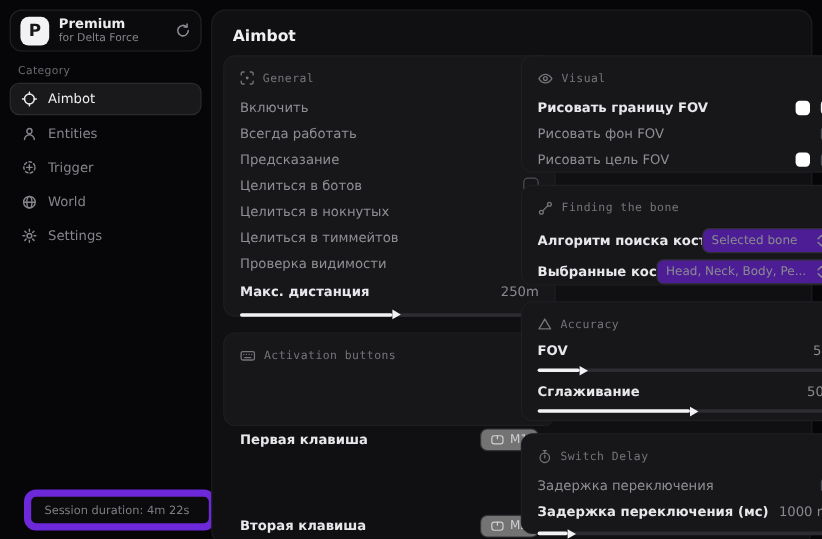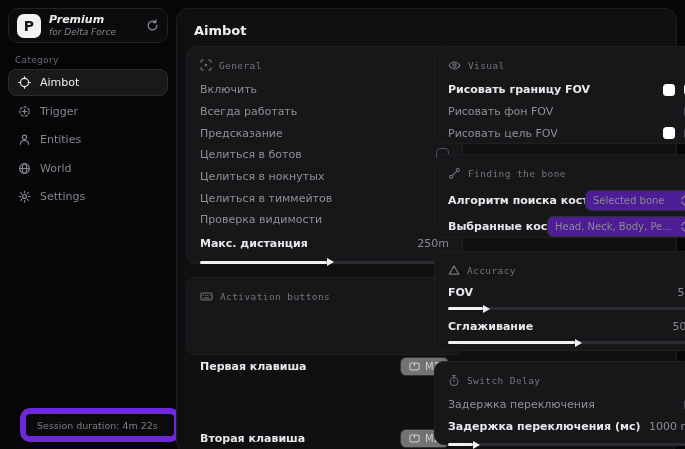--- a/index.html
+++ b/index.html
@@ -18,21 +18,21 @@
     position:absolute; left:8px; top:8px; width:160px; height:35px;
     border:1px solid #232327; border-radius:10px;
     display:flex; align-items:center; padding:0 8px; gap:8px;
     background:#0b0b0d;
   }
   .logo {
     width:24px; height:24px; border-radius:7px; background:#f2f2f4;
     color:#17171a; font-weight:700; font-size:14px;
     display:flex; align-items:center; justify-content:center;
   }
-  .brand-text { flex:1; line-height:1.25;font-style:italic; }
+  .brand-text { flex:1; line-height:1.25; }
   .brand-title { font-size:11px; font-weight:700; color:#ededf0; }
   .brand-sub { font-size:9px; color:#85858b; }
   .refresh { color:#8a8a90; }
 
   .category { position:absolute; left:15px; top:55px; font-size:9px; color:#6a6a70; letter-spacing:.3px; }
 
   .nav { position:absolute; left:8px; top:69px; width:160px; }
   .nav-item {
     height:27px; margin-bottom:1.5px; border-radius:8px; border:1px solid transparent;
     display:flex; align-items:center; gap:9px; padding:0 9px;
@@ -134,34 +134,34 @@
         <svg width="13" height="13" viewBox="0 0 14 14" fill="none" stroke="currentColor" stroke-width="1.3" stroke-linecap="round">
           <circle cx="7" cy="7" r="4.4"></circle>
             <path d="M7 .8v2M7 11.2v2M.8 7h2M11.2 7h2"></path>
         </svg>
       </span>
       <span>Aimbot</span>
     </div>
     <div class="nav-item">
       <span class="nicon">
         <svg width="13" height="13" viewBox="0 0 14 14" fill="none" stroke="currentColor" stroke-width="1.3" stroke-linecap="round">
+          <circle cx="7" cy="4.6" r="2.3"></circle>
+            <path d="M2.6 12.2c0-2.4 2-4.3 4.4-4.3s4.4 1.9 4.4 4.3"></path>
+        </svg>
+      </span>
+      <span>Entities</span>
+    </div>
+    <div class="nav-item">
+      <span class="nicon">
+        <svg width="13" height="13" viewBox="0 0 14 14" fill="none" stroke="currentColor" stroke-width="1.3" stroke-linecap="round">
           <circle cx="7" cy="7" r="5" stroke-dasharray="2.4 2.1"></circle>
             <path d="M7 4.6v4.8M4.6 7h4.8"></path>
         </svg>
       </span>
       <span>Trigger</span>
-    </div>
-    <div class="nav-item">
-      <span class="nicon">
-        <svg width="13" height="13" viewBox="0 0 14 14" fill="none" stroke="currentColor" stroke-width="1.3" stroke-linecap="round">
-          <circle cx="7" cy="4.6" r="2.3"></circle>
-            <path d="M2.6 12.2c0-2.4 2-4.3 4.4-4.3s4.4 1.9 4.4 4.3"></path>
-        </svg>
-      </span>
-      <span>Entities</span>
     </div>
     <div class="nav-item">
       <span class="nicon">
         <svg width="13" height="13" viewBox="0 0 14 14" fill="none" stroke="currentColor" stroke-width="1.3" stroke-linecap="round">
           <circle cx="7" cy="7" r="5.2"></circle>
             <path d="M1.8 7h10.4"></path>
             <ellipse cx="7" cy="7" rx="2.3" ry="5.2"></ellipse>
         </svg>
       </span>
       <span>World</span>

